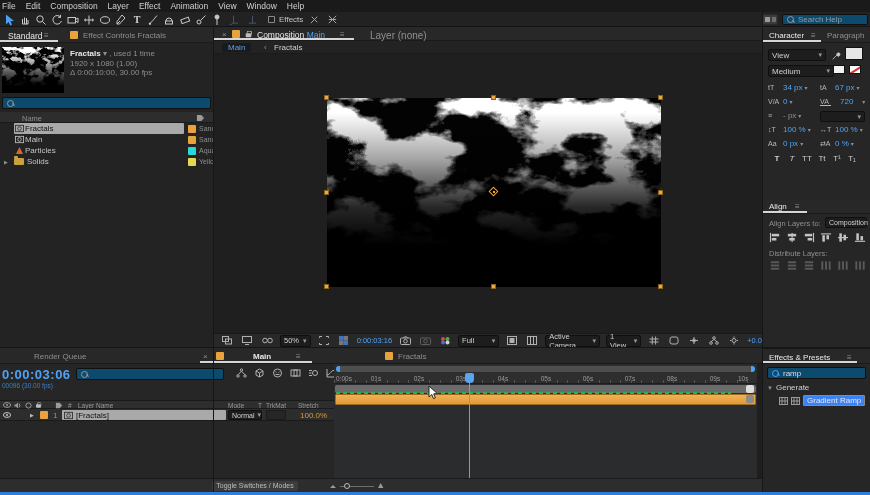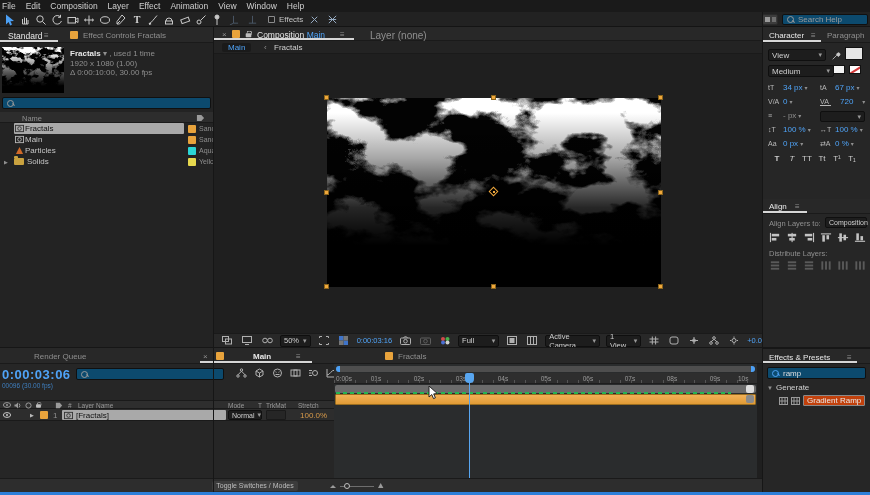--- a/index.html
+++ b/index.html
@@ -635,21 +635,21 @@
             <rect x="0.5" y="0.5" width="8" height="7"></rect>
             <path d="M3 0.5 V7.5 M6 0.5 V7.5 M0.5 4 H8.5"></path>
           </svg>
         </span>
       <span>
         <svg class="ic" width="9" height="8" viewBox="0 0 9 8" fill="none" stroke="#9a9a9a">
             <rect x="0.5" y="0.5" width="8" height="7"></rect>
             <path d="M3 0.5 V7.5 M6 0.5 V7.5 M0.5 4 H8.5"></path>
           </svg>
         </span>
-      <span style="background:#c2410c;border:1px solid #8a8a8a;border-radius:1px;padding:0 3px;color:#e8e8e8">Gradient Ramp</span>
+      <span style="background:#3b82f6;border:1px solid #8a8a8a;border-radius:1px;padding:0 3px;color:#e8e8e8">Gradient Ramp</span>
     </div>
   </div>
 
   <div class="a" id="timeline" style="left:0;top:348px;width:762px;height:144px;background:#1f1f1f">
 
     <div class="a tabstrip" style="left:0;top:0;width:762px;height:16px">
       <span class="a dim" style="left:34px;top:4px">Render Queue</span>
       <span class="a dim" style="left:203px;top:4px">×</span>
       <span class="a chip chip-sandstone" style="left:216px;top:4px"></span>
       <span class="a white" style="left:253px;top:4px;font-weight:bold">Main</span>

